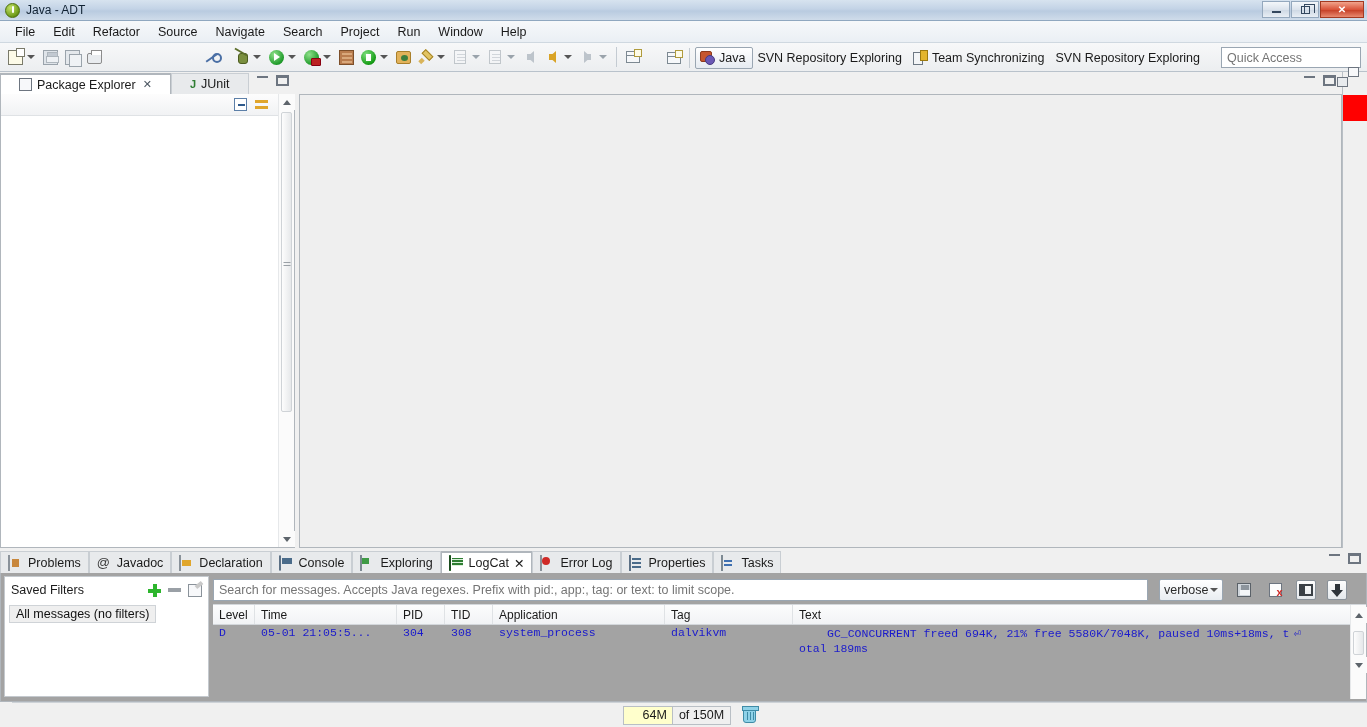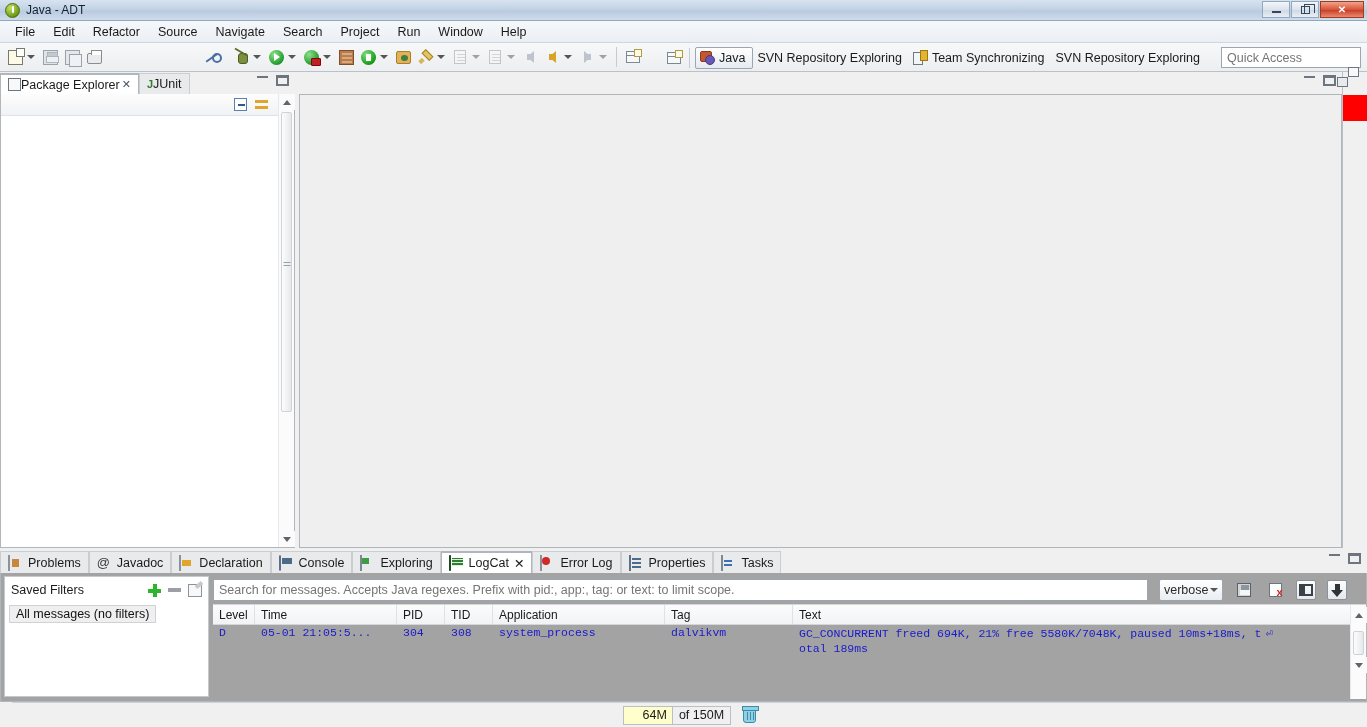--- a/index.html
+++ b/index.html
@@ -149,22 +149,22 @@
 
   
   .workbench { position: absolute; left:0; top: 72px; right:0; bottom: 25px; background:#f0f0f0; }
 
   
   .viewtabs {
     display: flex; align-items: flex-end; height: 22px;
     background: #f0f0f0; position: relative;
   }
   .vtab {
-    display: flex; align-items: center; 
-    height: 21px; padding: 0 7px; font-size: 12.5px; color: #1a1a1a;
+    display: flex; align-items: center; gap: 5px;
+    height: 21px; padding: 0 18px; font-size: 12.5px; color: #1a1a1a;
     border: 1px solid transparent; border-bottom: none;
     white-space: nowrap;
   }
   .vtab.active {
     background: #fff;
     border-color: #b0b6bc; border-top: 2px solid #b0b6bc;
   }
   .vtab.inactive { background: #e8eaec; border-color:#c9ced3; }
   .vtab .close-x { font-size: 11px; color:#4a5560; margin-left:2px; }
 
@@ -592,21 +592,21 @@
             </div>
 
             <div class="log-rows">
               <div class="log-row">
                 <div class="td" style="width:42px">D</div>
                 <div class="td" style="width:142px">05-01 21:05:5...</div>
                 <div class="td" style="width:48px">304</div>
                 <div class="td" style="width:48px">308</div>
                 <div class="td" style="width:172px">system_process</div>
                 <div class="td" style="width:128px">dalvikvm</div>
-                <div class="td" style="flex:1;display:flex;align-items:center;gap:4px;">
+                <div class="td" style="flex:1;display:flex;align-items:center;gap:4px;margin-left:28px;">
                   <span>GC_CONCURRENT freed 694K, 21% free 5580K/7048K, paused 10ms+18ms, t</span>
                   <span>⏎</span>
                 </div>
               </div>
               <div class="log-row">
                 <div class="td" style="width:580px"></div>
                 <div class="td">otal 189ms</div>
               </div>
             </div>
 

